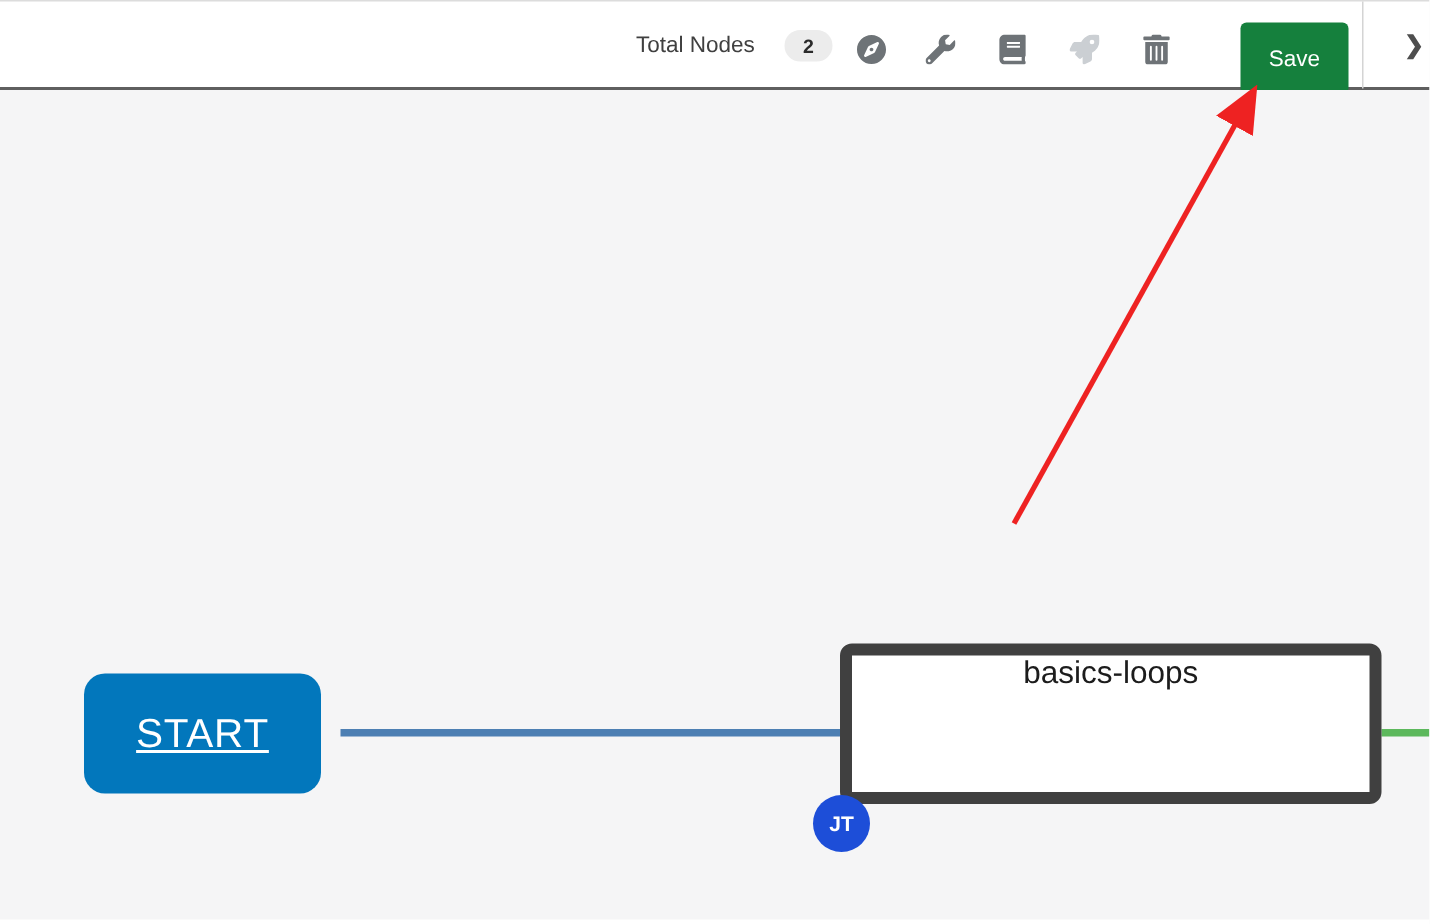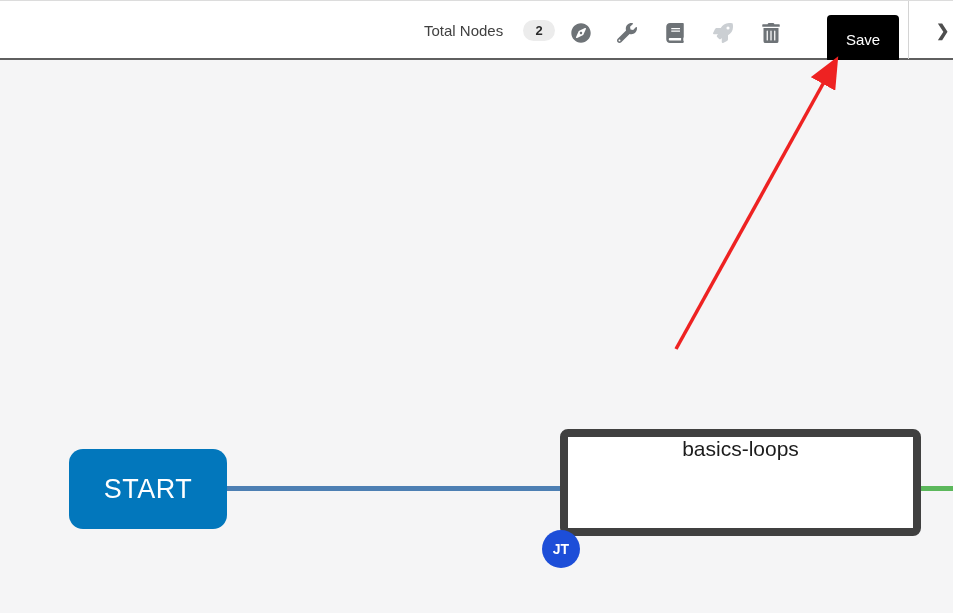--- a/index.html
+++ b/index.html
@@ -26,40 +26,40 @@
   }
   .tool-icon { position: absolute; top: 22px; width: 20px; height: 20px; cursor: pointer; }
   .tool-icon svg { display: block; width: 20px; height: 20px; }
   #icon-compass { left: 571px; }
   #icon-wrench  { left: 617px; }
   #icon-book    { left: 665px; }
   #icon-rocket  { left: 713px; }
   #icon-trash   { left: 761px; }
   .save-btn {
     position: absolute; left: 827px; top: 14px; width: 72px; height: 48px;
-    background: #000000; color: #fff; border: none; border-radius: 4px;
+    background: #15803d; color: #fff; border: none; border-radius: 4px;
     font-size: 15px; font-family: "Liberation Sans", sans-serif; cursor: pointer;
   }
   .header-divider {
     position: absolute; left: 908px; top: 0; width: 1px; height: 58px; background: #d4d4d4;
   }
   .collapse-chevron {
     position: absolute; left: 936px; top: 50%; transform: translateY(-50%);
     font-size: 16px; font-weight: bold; color: #4e4e4e; cursor: pointer;
   }
 
   
   .canvas {
     position: relative; width: 953px; height: 553px; background: #f5f5f6; overflow: hidden;
   }
   .start-node {
-    position: absolute; left: 69px; top: 389px; width: 158px; height: 80px;
+    position: absolute; left: 56px; top: 389px; width: 158px; height: 80px;
     background: #0277bc; border-radius: 14px; color: #ffffff;
     display: flex; align-items: center; justify-content: center;
-    font-size: 27px; letter-spacing: 0.5px; cursor: pointer; z-index: 2;
+    font-size: 27px; letter-spacing: 0.5px; cursor: pointer; z-index: 2; text-decoration: underline;
   }
   .edge { position: absolute; height: 5px; z-index: 1; }
   .edge-in  { left: 227px; top: 426px; width: 333px; background: #4d7fb3; }
   .edge-out { left: 921px; top: 426px; width: 32px;  background: #5cb85c; }
   .wf-node {
     position: absolute; left: 560px; top: 369px; width: 361px; height: 107px;
     background: #ffffff; border: 8px solid #404040; border-radius: 8px;
     display: flex; justify-content: center;
     font-size: 21px; color: #1c1c1c; cursor: pointer; z-index: 2;
   }

